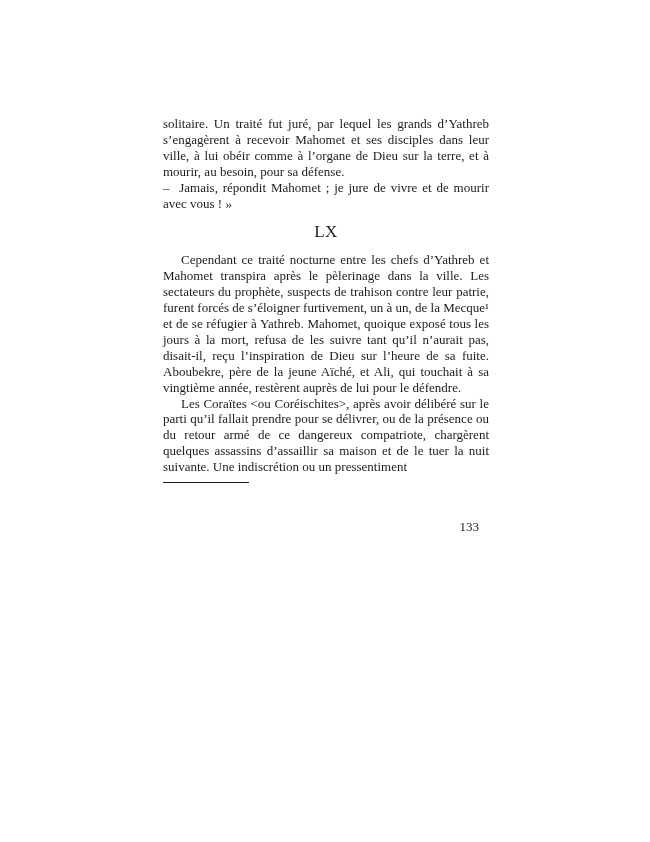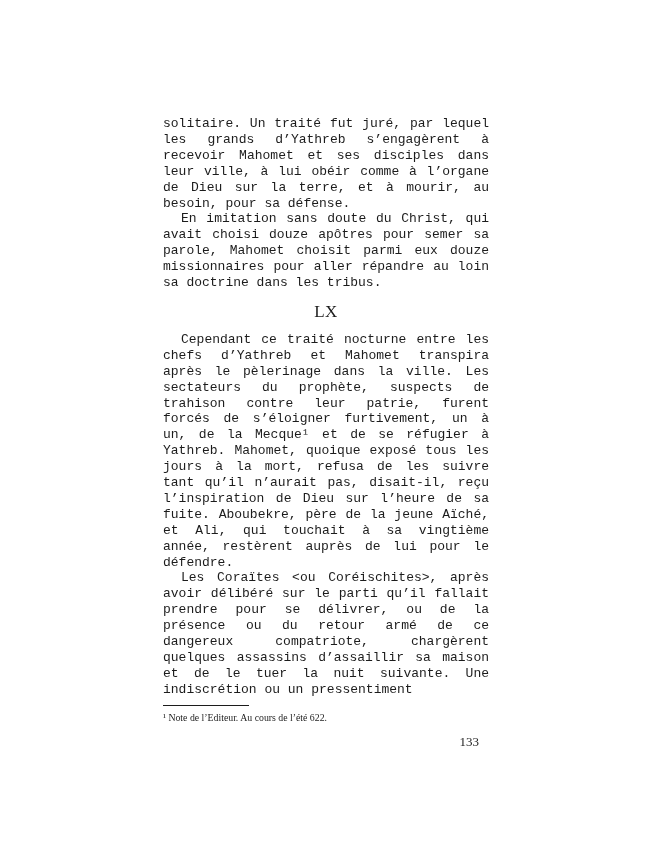--- a/index.html
+++ b/index.html
@@ -21,21 +21,20 @@
     left: 163px;
     top: 116px;
     width: 326px;
     font-size: 13px;
     line-height: 15.9px;
     text-align: justify;
   }
   .para {
     margin: 0;
     padding: 0;
-    font-family: Liberation Mono, monospace;
   }
   .para.indent {
     text-indent: 18px;
   }
   .section-heading {
     text-align: center;
     margin: 13px 0 12px 0;
     font-size: 17px;
     letter-spacing: 0.5px;
   }
@@ -45,46 +44,45 @@
     border-top: 1px solid #1c1c1c;
     margin-top: 7px;
   }
   .footnote {
     margin: 6px 0 0 0;
     font-size: 9.8px;
     line-height: 12px;
     text-align: left;
   }
   .page-number {
-    margin-top: 10px;
+    margin-top: 36px;
     padding-right: 10px;
     text-align: right;
     font-size: 13px;
   }
 </style>
 </head>
 <body>
 
 <div class="page">
   <div class="text-block">
 
     <p class="para">solitaire. Un traité fut juré, par lequel les grands d’Yathreb s’engagèrent à recevoir Mahomet et ses disciples dans leur ville, à lui obéir comme à l’organe de Dieu sur la terre, et à mourir, au besoin, pour sa défense.</p>
 
 
 
 
+    <p class="para">–&nbsp; Jamais, répondit Mahomet ; je jure de vivre et de mourir avec vous !&nbsp;»</p>
 
-    <p class="para indent">En imitation sans doute du Christ, qui avait choisi douze apôtres pour semer sa parole, Mahomet choisit parmi eux douze missionnaires pour aller répandre au loin sa doctrine dans les tribus.</p>
 
     <div class="section-heading">LX</div>
 
     <p class="para indent">Cependant ce traité nocturne entre les chefs d’Yathreb et Mahomet transpira après le pèlerinage dans la ville. Les sectateurs du prophète, suspects de trahison contre leur patrie, furent forcés de s’éloigner furtivement, un à un, de la Mecque¹ et de se réfugier à Yathreb. Mahomet, quoique exposé tous les jours à la mort, refusa de les suivre tant qu’il n’aurait pas, disait-il, reçu l’inspiration de Dieu sur l’heure de sa fuite. Aboubekre, père de la jeune Aïché, et Ali, qui touchait à sa vingtième année, restèrent auprès de lui pour le défendre.</p>
 
     <p class="para indent">Les Coraïtes &lt;ou Coréischites&gt;, après avoir délibéré sur le parti qu’il fallait prendre pour se délivrer, ou de la présence ou du retour armé de ce dangereux compatriote, chargèrent quelques assassins d’assaillir sa maison et de le tuer la nuit suivante. Une indiscrétion ou un pressentiment</p>
 
     <div class="footnote-rule"></div>
 
-    <p class="footnote">¹ Note de l’Editeur. Au cours de l’été 622.</p>
 
     <div class="page-number">133</div>
 
   </div>
 </div>
 
 </body></html>

